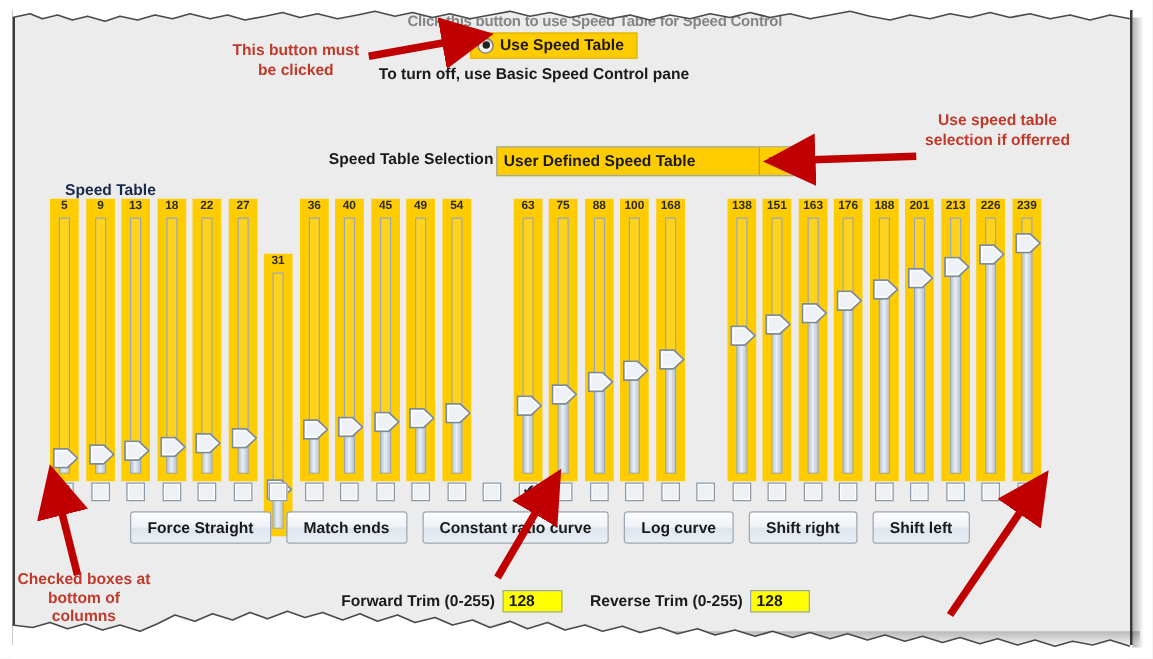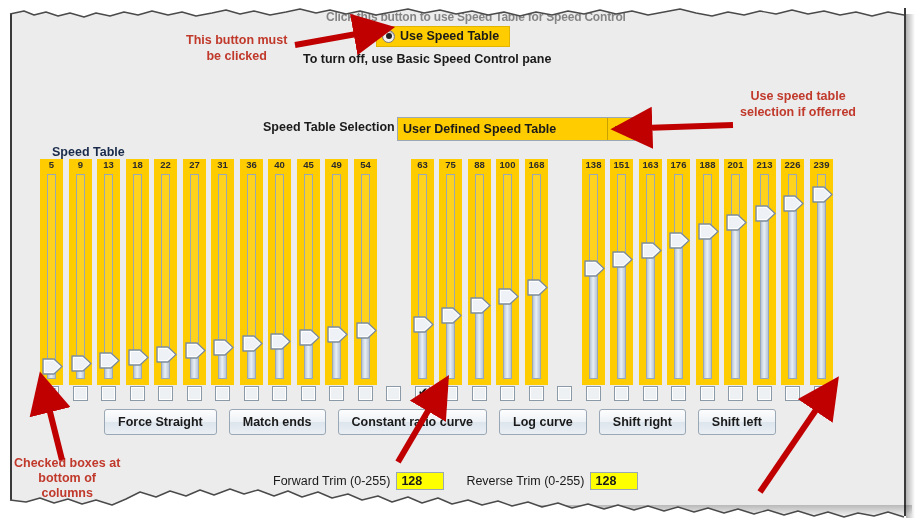--- a/index.html
+++ b/index.html
@@ -136,21 +136,21 @@
     height:26px;box-sizing:border-box;
     border:1px solid #9aa8b5;border-radius:3px;
     background:linear-gradient(to bottom,#fdfdfe 0%,#eef2f6 48%,#dde5ed 52%,#eaeff4 100%);
     display:flex;align-items:center;justify-content:center;
     padding:0 13px;
     font-size:12.5px;font-weight:bold;color:#1a1a1a;white-space:nowrap;
   }
 
   
   .trims{position:absolute;left:273px;top:472px;display:flex;align-items:center;gap:0;}
-  .trim-label{font-size:12.5px;font-weight:normal;color:#1a1a1a;white-space:nowrap;}
+  .trim-label{font-size:12.5px;font-weight:bold;color:#1a1a1a;white-space:nowrap;}
   .trim-field{
     margin-left:6px;width:48px;height:18px;box-sizing:border-box;
     background:#ffff00;border:1px solid #9aa8b5;
     display:flex;align-items:center;padding-left:4px;
     font-size:12.5px;font-weight:bold;color:#1a1a1a;
   }
   .trim-gap{width:22px;}
 
   .arrow-layer{position:absolute;left:0;top:0;width:922px;height:527px;pointer-events:none;}
 </style>
@@ -264,21 +264,21 @@
         <div class="track">
           <div class="fill" style="height: 28px;"></div>
         </div>
         <div class="thumb" style="top: 183px;">
           <svg width="21" height="17" viewBox="0 0 21 17">
             <path d="M1,1 L12,1 L20,8.5 L12,16 L1,16 Z" fill="#eef2f7" stroke="#7f8d9b" stroke-width="1.4" stroke-linejoin="round"></path>
             <path d="M2.5,2.5 L11.4,2.5 L18,8.5 L11.4,14.5 L2.5,14.5 Z" fill="none" stroke="#ffffff" stroke-width="1"></path>
           </svg>
         </div>
       </div>
-      <div class="col" style="left: 171px;">
+      <div class="col" style="left: 171px; margin-top: 44px;">
         <div class="hdr">31</div>
         <div class="track">
           <div class="fill" style="height: 31px;"></div>
         </div>
         <div class="thumb" style="top: 180px;">
           <svg width="21" height="17" viewBox="0 0 21 17">
             <path d="M1,1 L12,1 L20,8.5 L12,16 L1,16 Z" fill="#eef2f7" stroke="#7f8d9b" stroke-width="1.4" stroke-linejoin="round"></path>
             <path d="M2.5,2.5 L11.4,2.5 L18,8.5 L11.4,14.5 L2.5,14.5 Z" fill="none" stroke="#ffffff" stroke-width="1"></path>
           </svg>
         </div>

